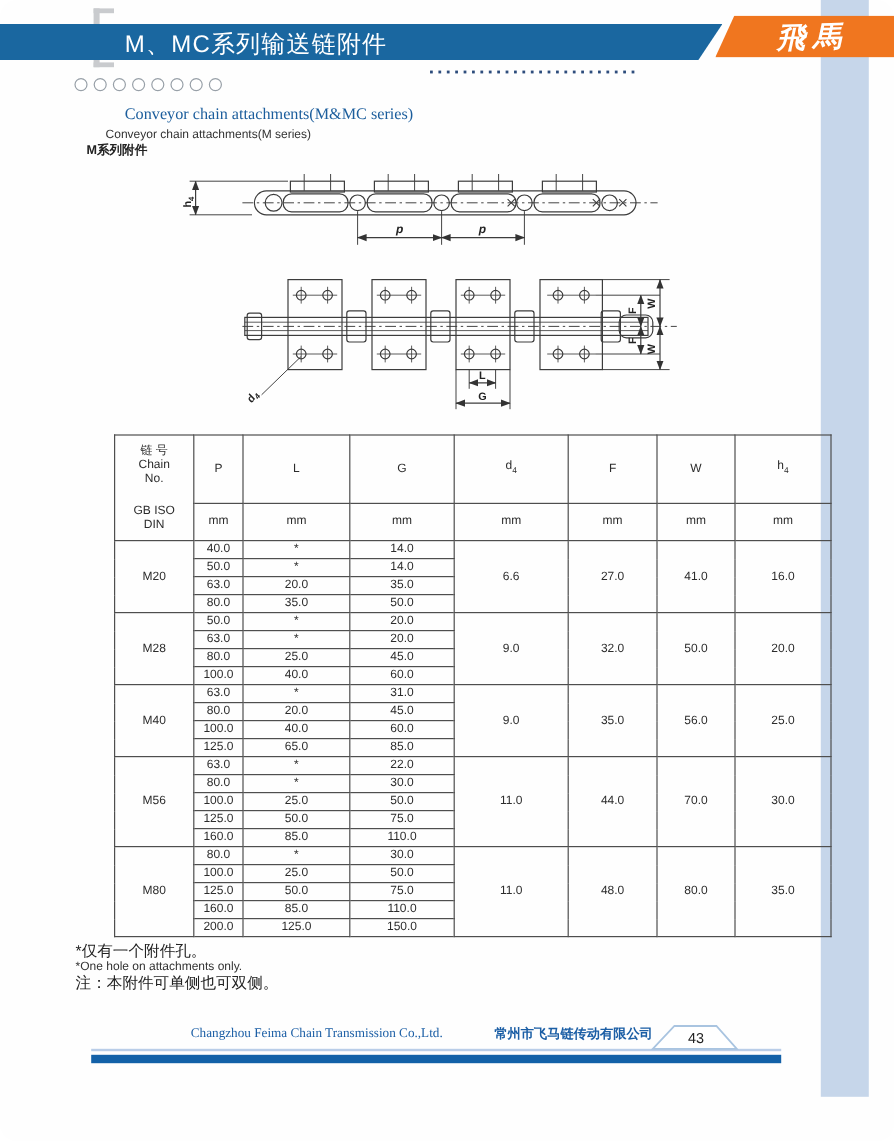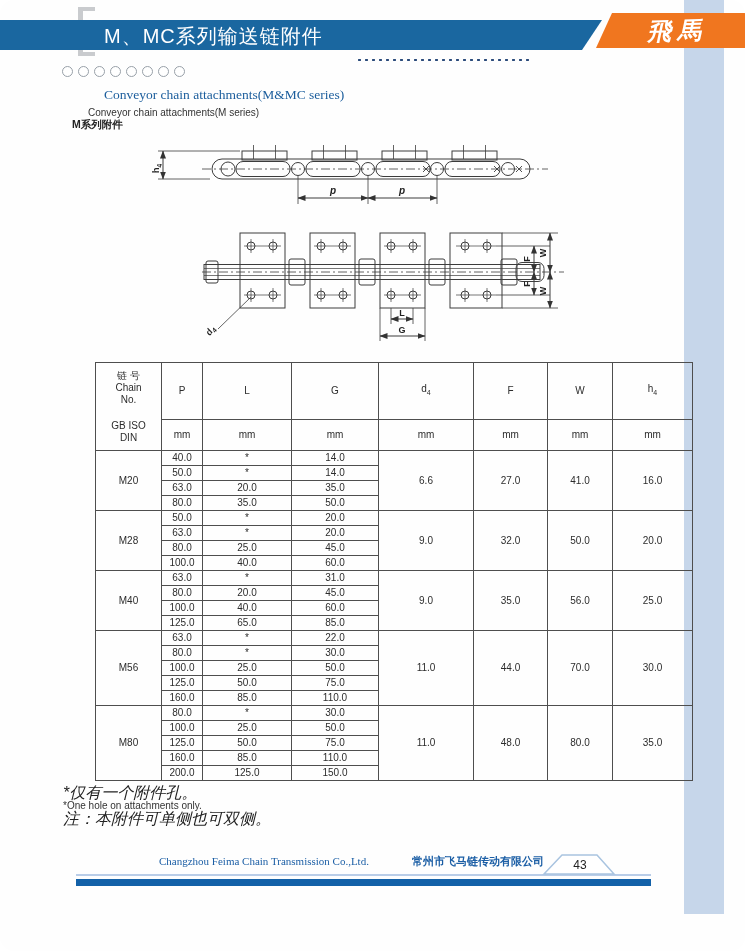--- a/index.html
+++ b/index.html
@@ -47,21 +47,21 @@
   .spec-table thead tr.cols { height:57px; }
   .spec-table thead tr.units { height:31px; }
   .spec-table tbody tr { height:15px; }
   .chain-header { padding:5px 0 6px 0; }
   .chain-header .blk { white-space:pre-line; }
   .chain-header .blk + .blk { margin-top:14px; }
   .sub { font-size:7px; vertical-align:sub; }
 
   
   .notes { position:absolute; left:63px; top:786px; line-height:13px; }
-  .note-zh { font-size:16px; color:#222;font-style:italic; }
+  .note-zh { font-size:13px; color:#222; }
   .note-en { font-size:10px; color:#333; }
 
   
   .footer-company-en { position:absolute; left:140px; top:855px; font-family:"Liberation Serif",serif;
                        font-size:11px; color:#1b5ea5;margin-left:19px; }
   .footer-company-zh { position:absolute; left:412px; top:854px; font-size:11px; font-weight:700; color:#1b5ea5; }
   .footer-thin-line { position:absolute; left:76px; top:874px; width:575px; height:2px; background:#b9cde8; }
   .page-number-tab { position:absolute; left:542px; top:854px; }
   .footer-bar { position:absolute; left:76px; top:879px; width:575px; height:7px; background:#1361a8; }
 </style>

